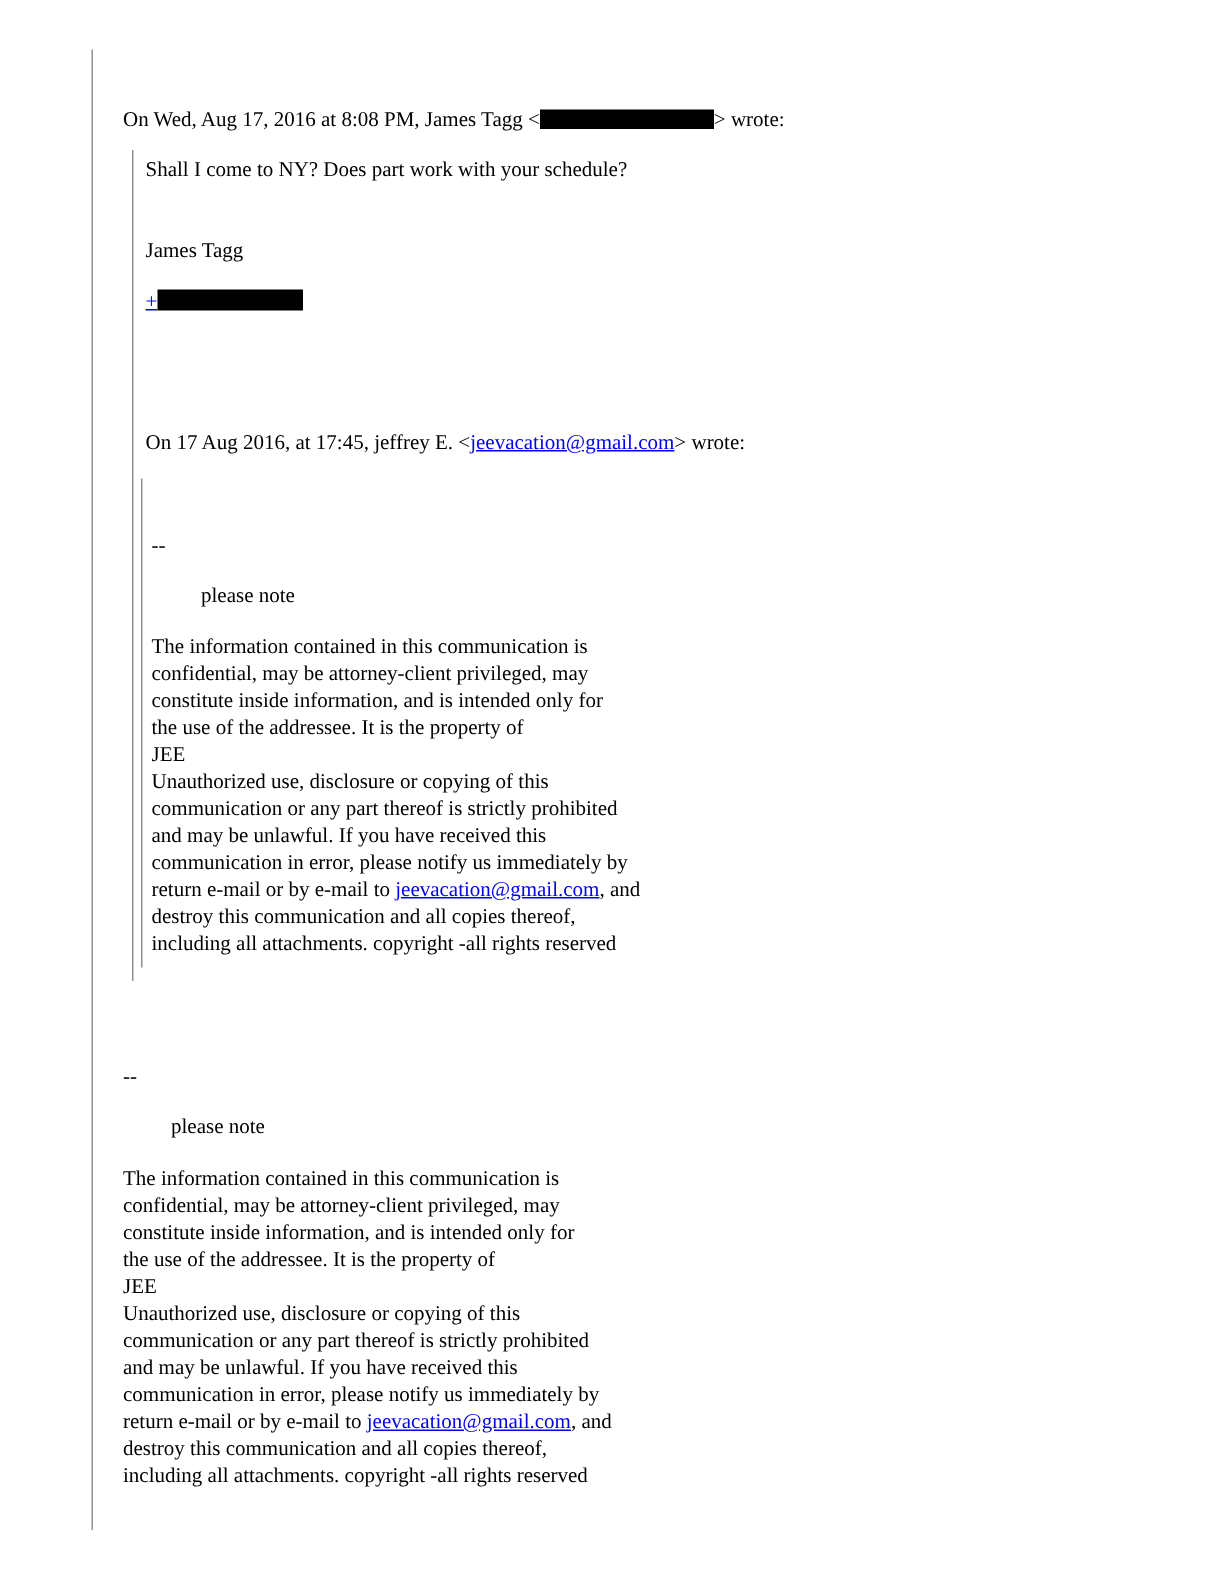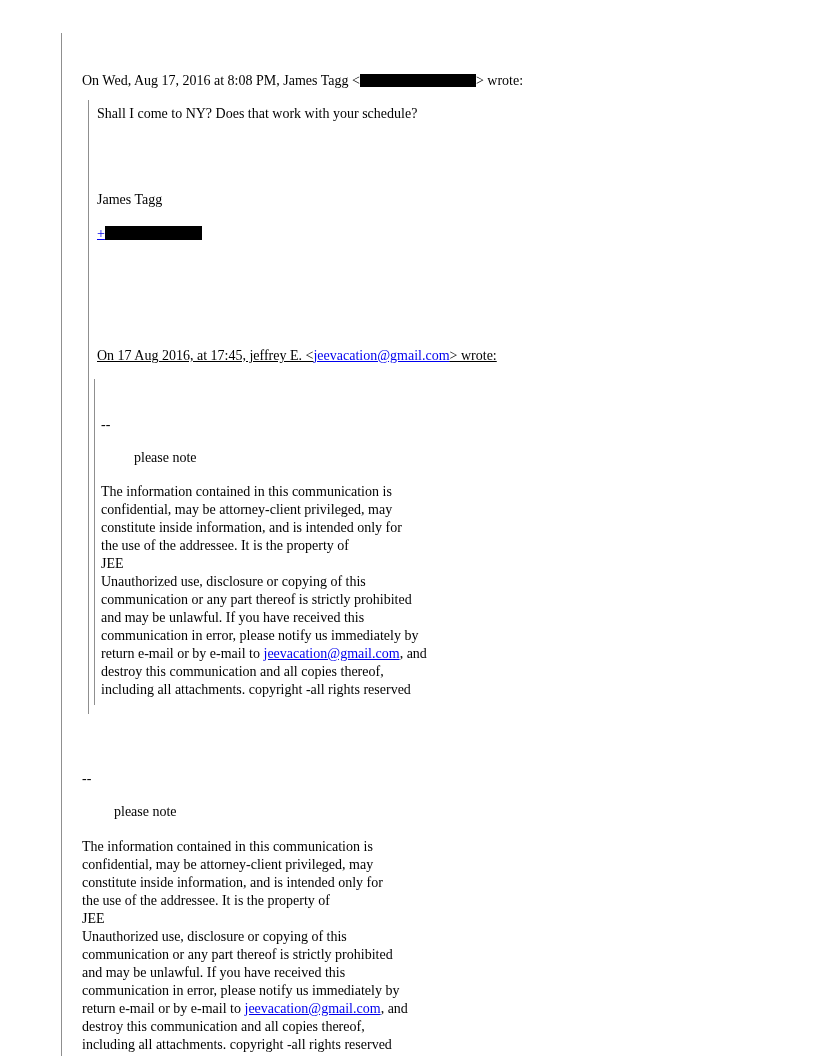--- a/index.html
+++ b/index.html
@@ -31,41 +31,41 @@
     text-decoration: underline;
     cursor: pointer;
   }
   .redact {
     display: inline-block;
     background: #000000;
     vertical-align: -2px;
   }
   .redact-email { width: 116px; height: 13px; }
   .redact-phone { width: 97px; height: 14px; }
-  .sig-name   { margin-top: 68px; }
+  .sig-name   { margin-top: 36px; }
   .phone-line { margin-top: 16px; }
-  .header2    { margin-top: 104px; text-decoration: underline; }
+  .header2    { margin-top: 76px; }
   .sep-inner  { margin-top: 35px; }
   .note-inner { margin-top: 15px; text-indent: 33px; }
   .disc-inner { margin-top: 16px; }
   .sep-outer  { margin-top: 56px; }
   .note-outer { margin-top: 15px; text-indent: 32px; }
   .disc-outer { margin-top: 17px; }
   .disclaimer div { line-height: 18px; }
 </style>
 </head>
 <body>
 
 <div class="page">
   <blockquote class="bq bq1">
 
     <p class="header1"><span>On Wed, Aug 17, 2016 at 8:08 PM, James Tagg &lt;</span><span class="redact redact-email"></span><span>&gt; wrote:</span></p>
 
     <blockquote class="bq bq2">
-      <p>Shall I come to NY? Does that work with your schedule?</p>
+      <p>Shall I come to NY? Does part work with your schedule?</p>
 
       <p class="sig-name">James Tagg</p>
 
       <p class="phone-line"><a class="link" href="#">+</a><span class="redact redact-phone"></span></p>
 
       <p class="header2"><span>On 17 Aug 2016, at 17:45, jeffrey E. &lt;</span><a class="link" href="#">jeevacation@gmail.com</a><span>&gt; wrote:</span></p>
 
       <blockquote class="bq bq3">
 
         <p class="sep-inner">--</p>

